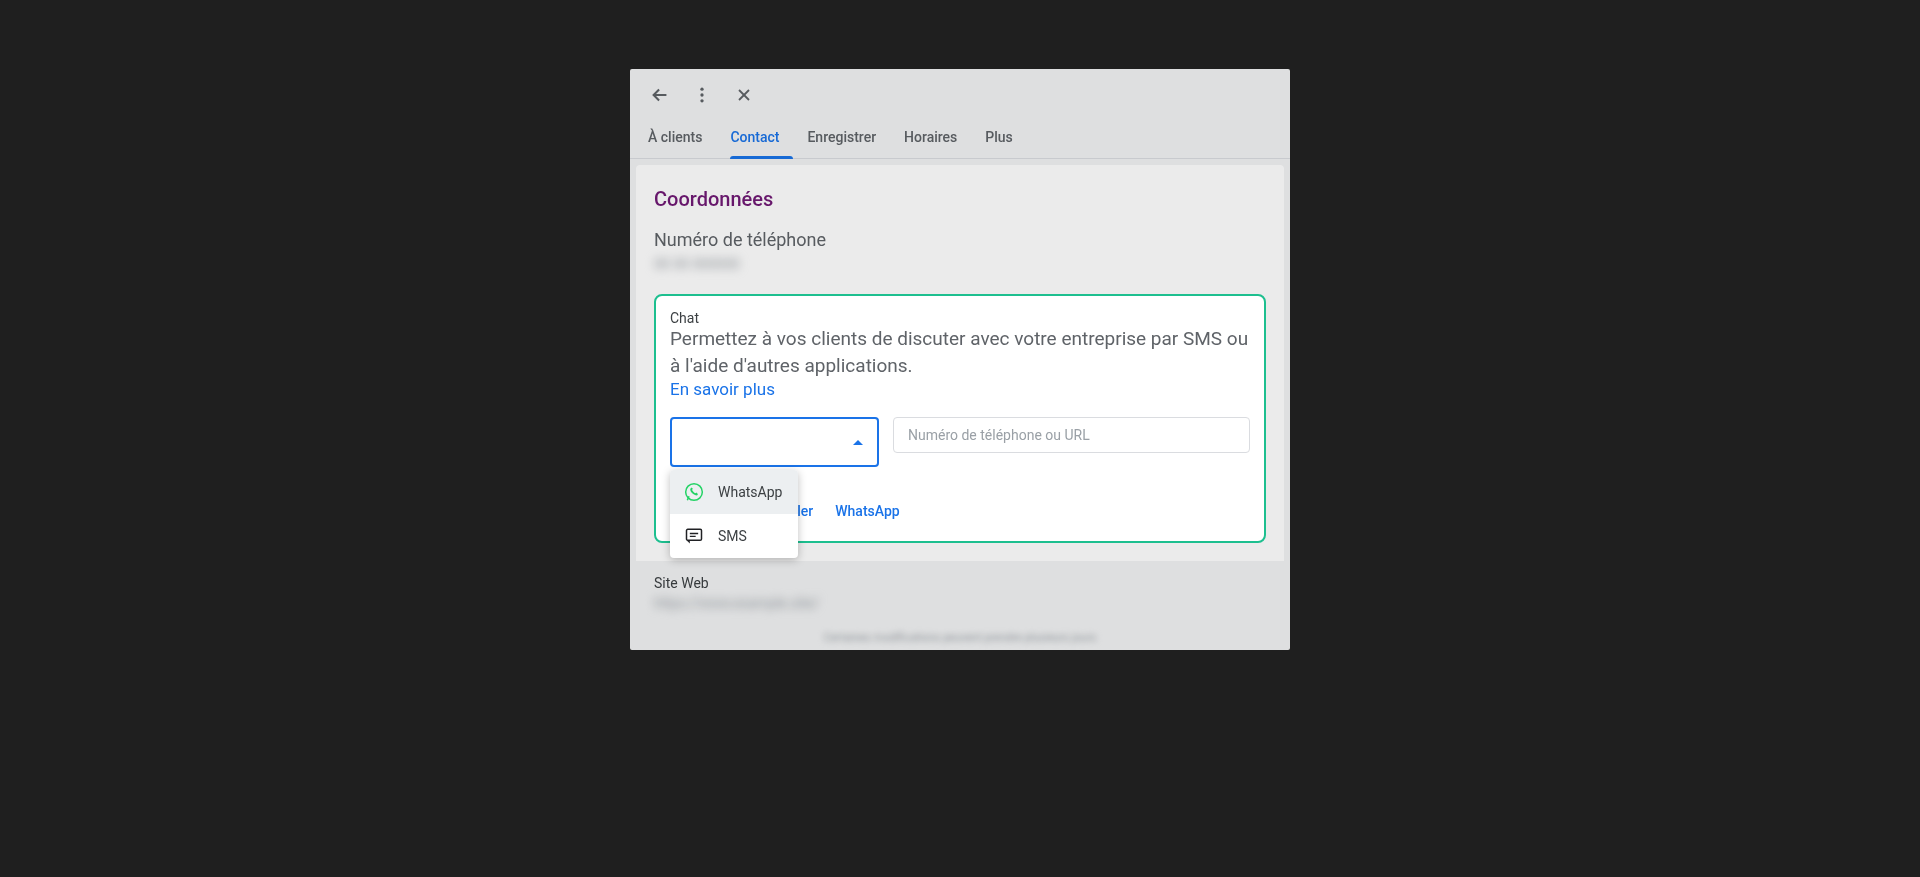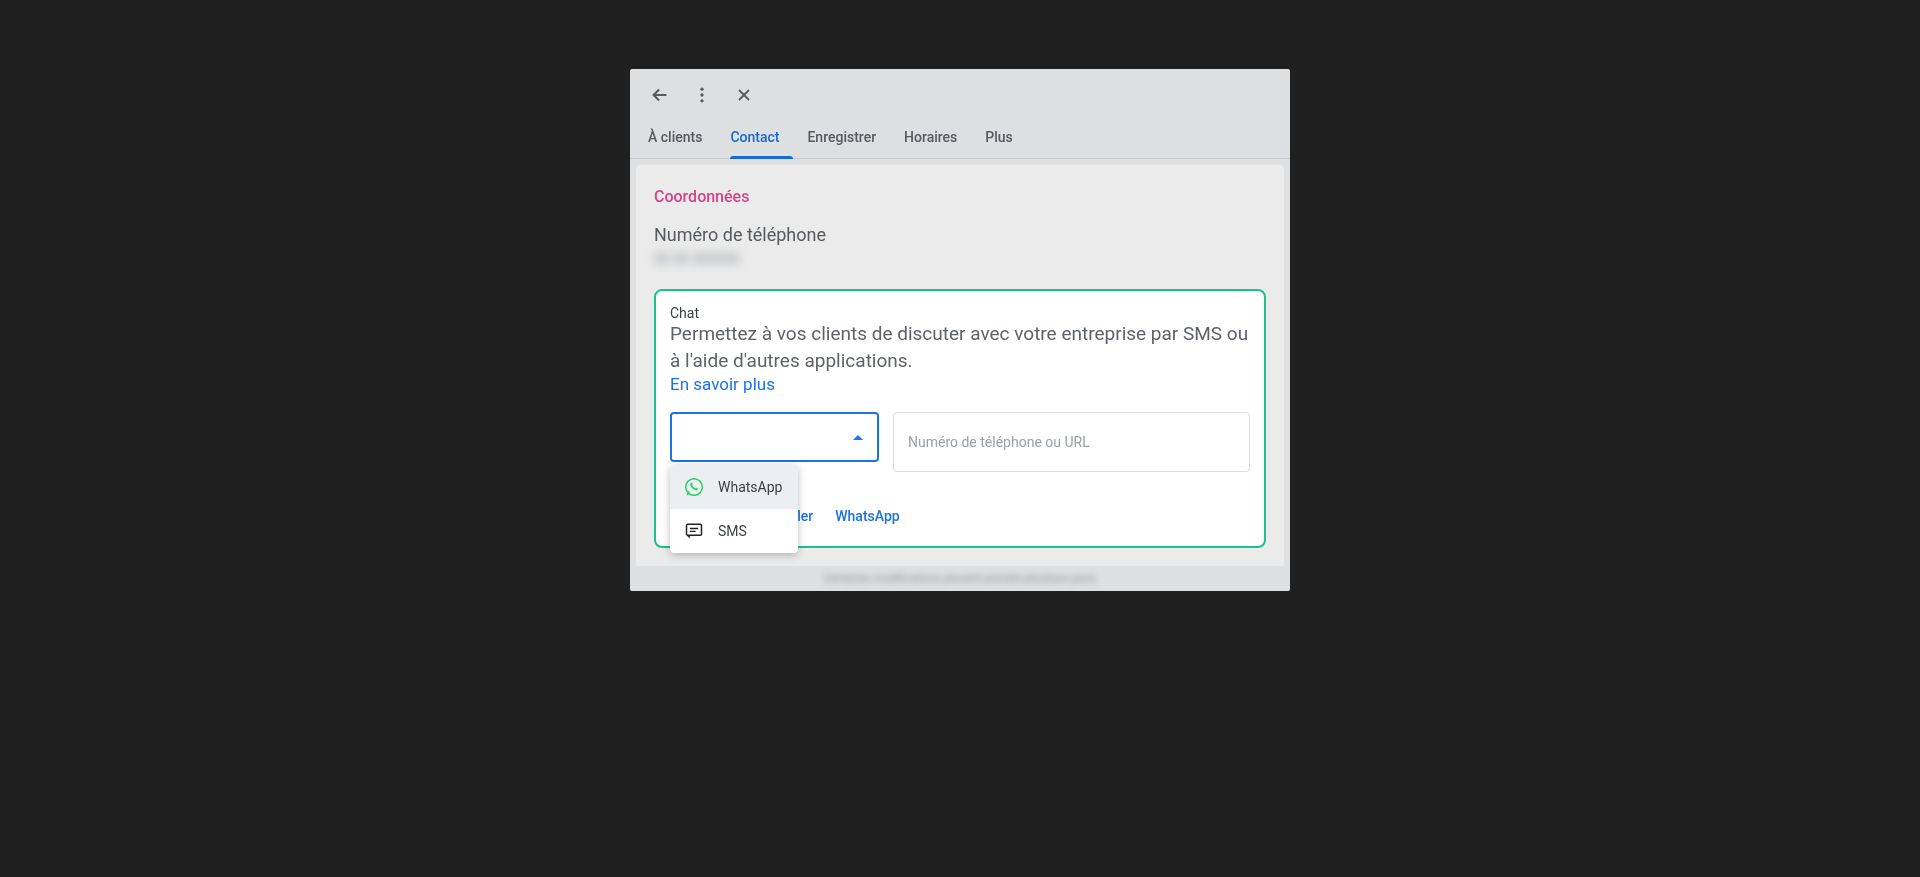--- a/index.html
+++ b/index.html
@@ -82,22 +82,22 @@
       border-radius: 3px 3px 0 0;
       margin-right: -14px;
     }
     .content {
       padding: 14px 18px 18px 18px;
       background: #fff;
       margin: 6px;
       border-radius: 4px 4px 0 0;
     }
     .section-title {
-      font-size: 16px;
-      color: #ec4899;
+      font-size: 20px;
+      color: #701a75;
       font-weight: 500;
       margin: 8px 0 18px 0;
     }
     .field-label {
       font-size: 18px;
       color: #5f6368;
       margin-bottom: 6px;
     }
     .blurred {
       filter: blur(5px);
@@ -148,21 +148,21 @@
     }
     .caret-up {
       width: 0;
       height: 0;
       border-left: 5px solid transparent;
       border-right: 5px solid transparent;
       border-bottom: 5px solid #1a73e8;
     }
     .text-input {
       flex: 1;
-      height: 60px;
+      height: 36px;
       border: 1px solid #dadce0;
       border-radius: 4px;
       padding: 0 14px;
       display: flex;
       align-items: center;
       color: #9aa0a6;
       font-size: 14px;
     }
     .dropdown {
       position: absolute;
@@ -306,16 +306,20 @@
       </div>
 
       <div class="actions">
         <div class="action-btn primary-hidden">Enregistrer</div>
         <div class="action-btn action-blue">Annuler</div>
         <div class="action-btn action-blue">WhatsApp</div>
       </div>
     </div>
   </div>
 
+  <div class="below-section">
+    <div class="site-label">Site Web</div>
+    <div class="blurred">https://www.example.site/</div>
+  </div>
 
   <div class="footer-hint">Certaines modifications peuvent prendre plusieurs jours</div>
 
 </div>
 
 </body></html>

